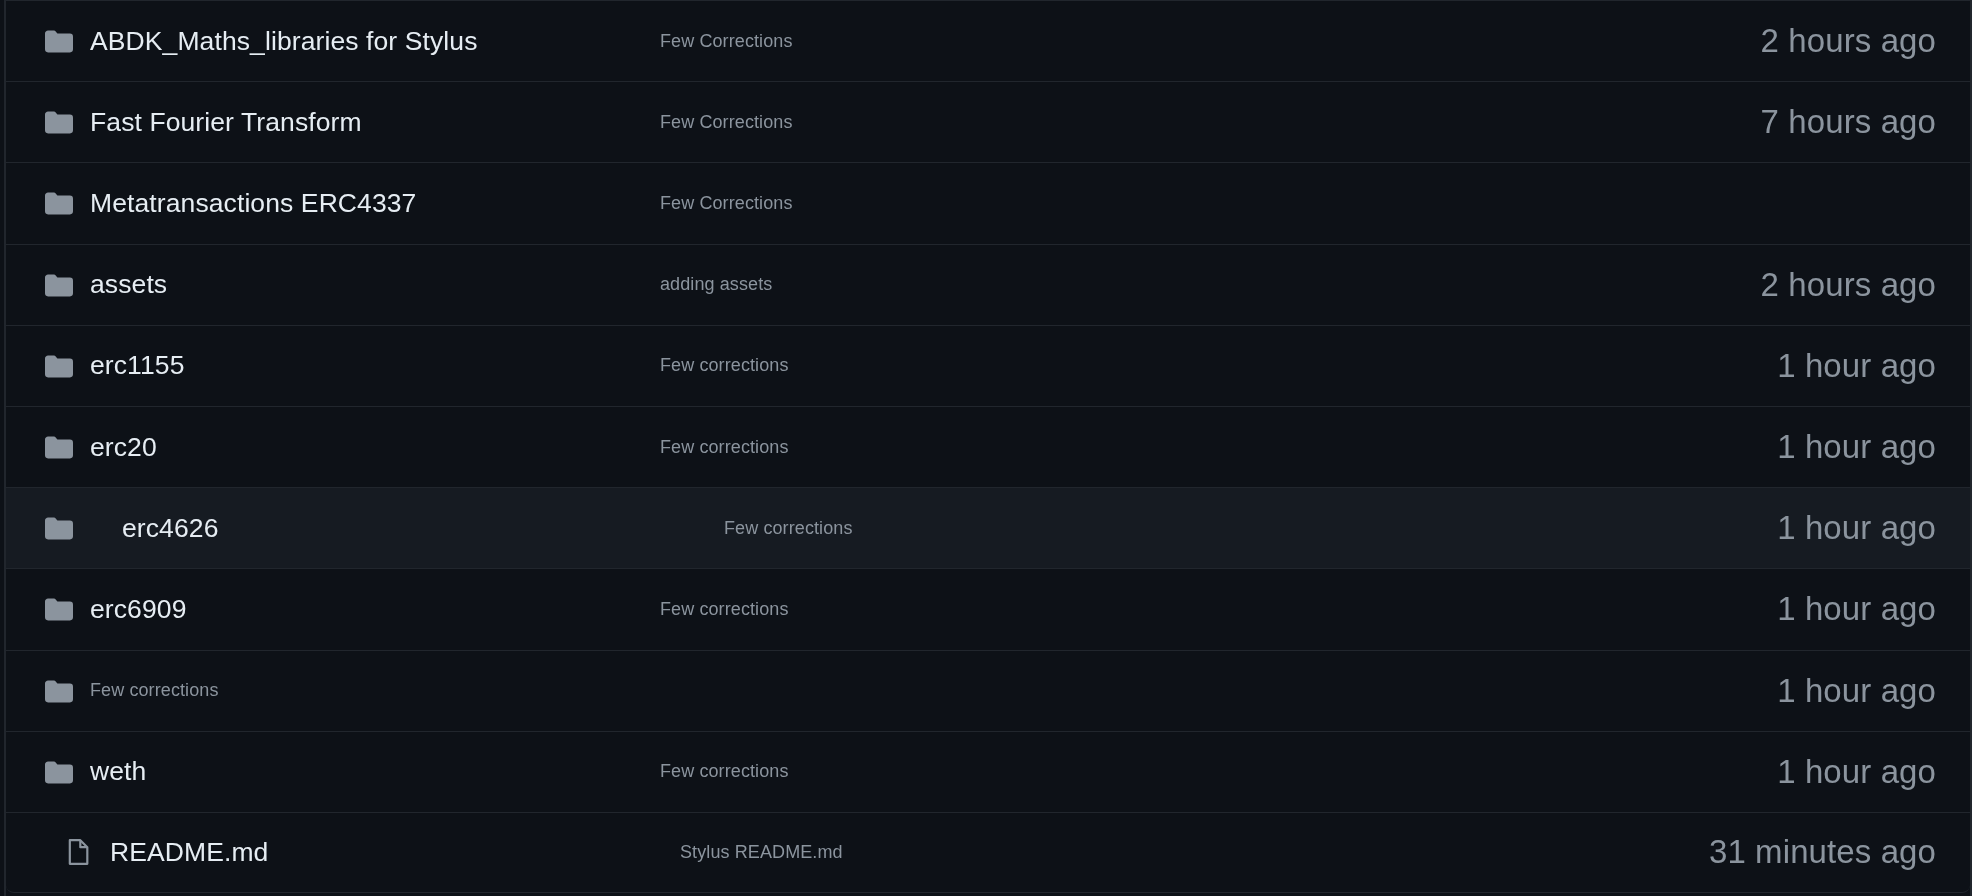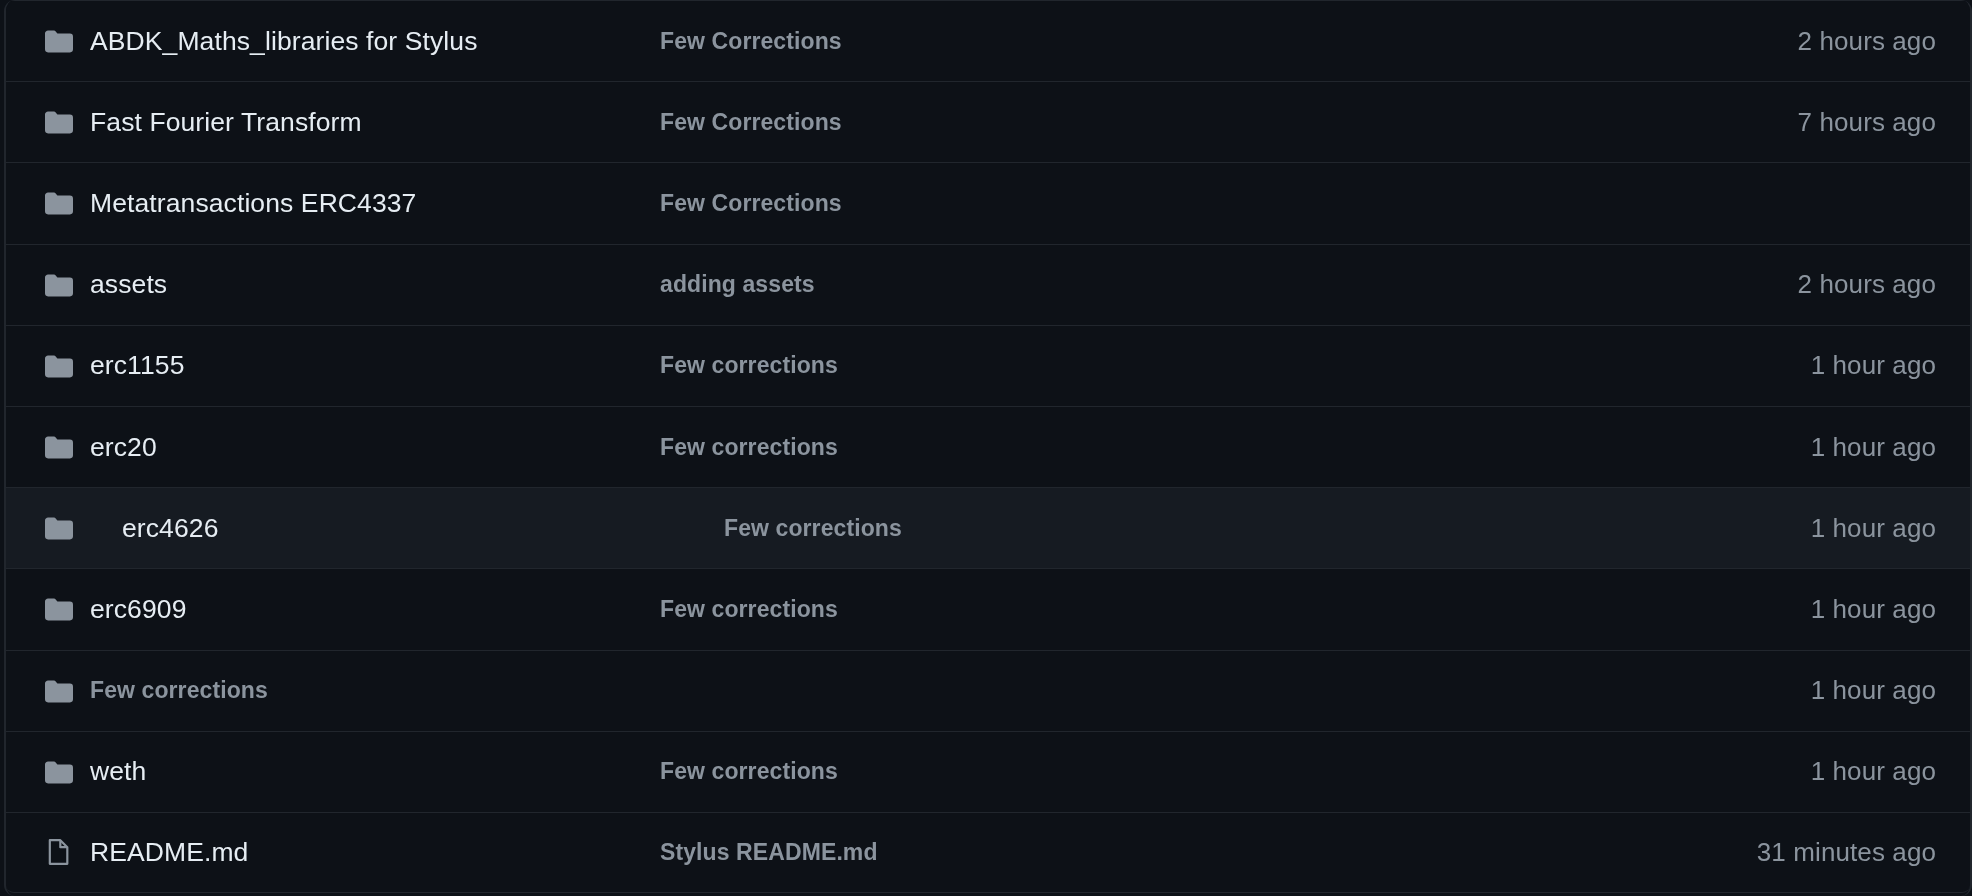--- a/index.html
+++ b/index.html
@@ -20,21 +20,20 @@
     position: absolute;
     left: 4px;
     top: 0px;
     width: 1968px;
     height: 896px;
     box-sizing: border-box;
     border-left: 2px solid #21262d;
     border-right: 2px solid #21262d;
     background: #0d1117;
     overflow: hidden;
-    border-radius: 11px;
   }
 
   .row {
     display: flex;
     align-items: center;
     height: 81.2px;
     box-sizing: border-box;
     border-top: 1.5px solid #21262d;
     background: #0d1117;
     padding: 0 0 0 0;
@@ -43,20 +42,21 @@
 
   .row.highlight {
     background: #161b22;
     gap: 32px;
   }
 
   .row.last {
     border-bottom-left-radius: 8px;
     border-bottom-right-radius: 8px;
     border-bottom: 1.5px solid #21262d;
+    padding-left: 20px;
   }
 
   .cell-icon {
     width: 84px;
     min-width: 84px;
     display: flex;
     align-items: center;
     justify-content: center;
     padding-left: 22px;
     box-sizing: border-box;
@@ -75,35 +75,34 @@
     letter-spacing: 0.1px;
     white-space: nowrap;
     overflow: hidden;
     text-overflow: ellipsis;
     padding-right: 16px;
     box-sizing: border-box;
   }
 
   .cell-message {
     flex: 1 1 auto;
-    font-size: 23px;
+    font-size: 18px;
     color: #8b949e;
     letter-spacing: 0.1px;
     white-space: nowrap;
     overflow: hidden;
     text-overflow: ellipsis;
     padding-right: 16px;
     box-sizing: border-box;
-    font-weight: bold;
   }
 
   .cell-time {
     flex: 0 0 340px;
     text-align: right;
-    font-size: 26px;
+    font-size: 33px;
     color: #8b949e;
     letter-spacing: 0.1px;
     white-space: nowrap;
     padding-right: 34px;
     box-sizing: border-box;
   }
 </style>
 </head>
 <body>
 

